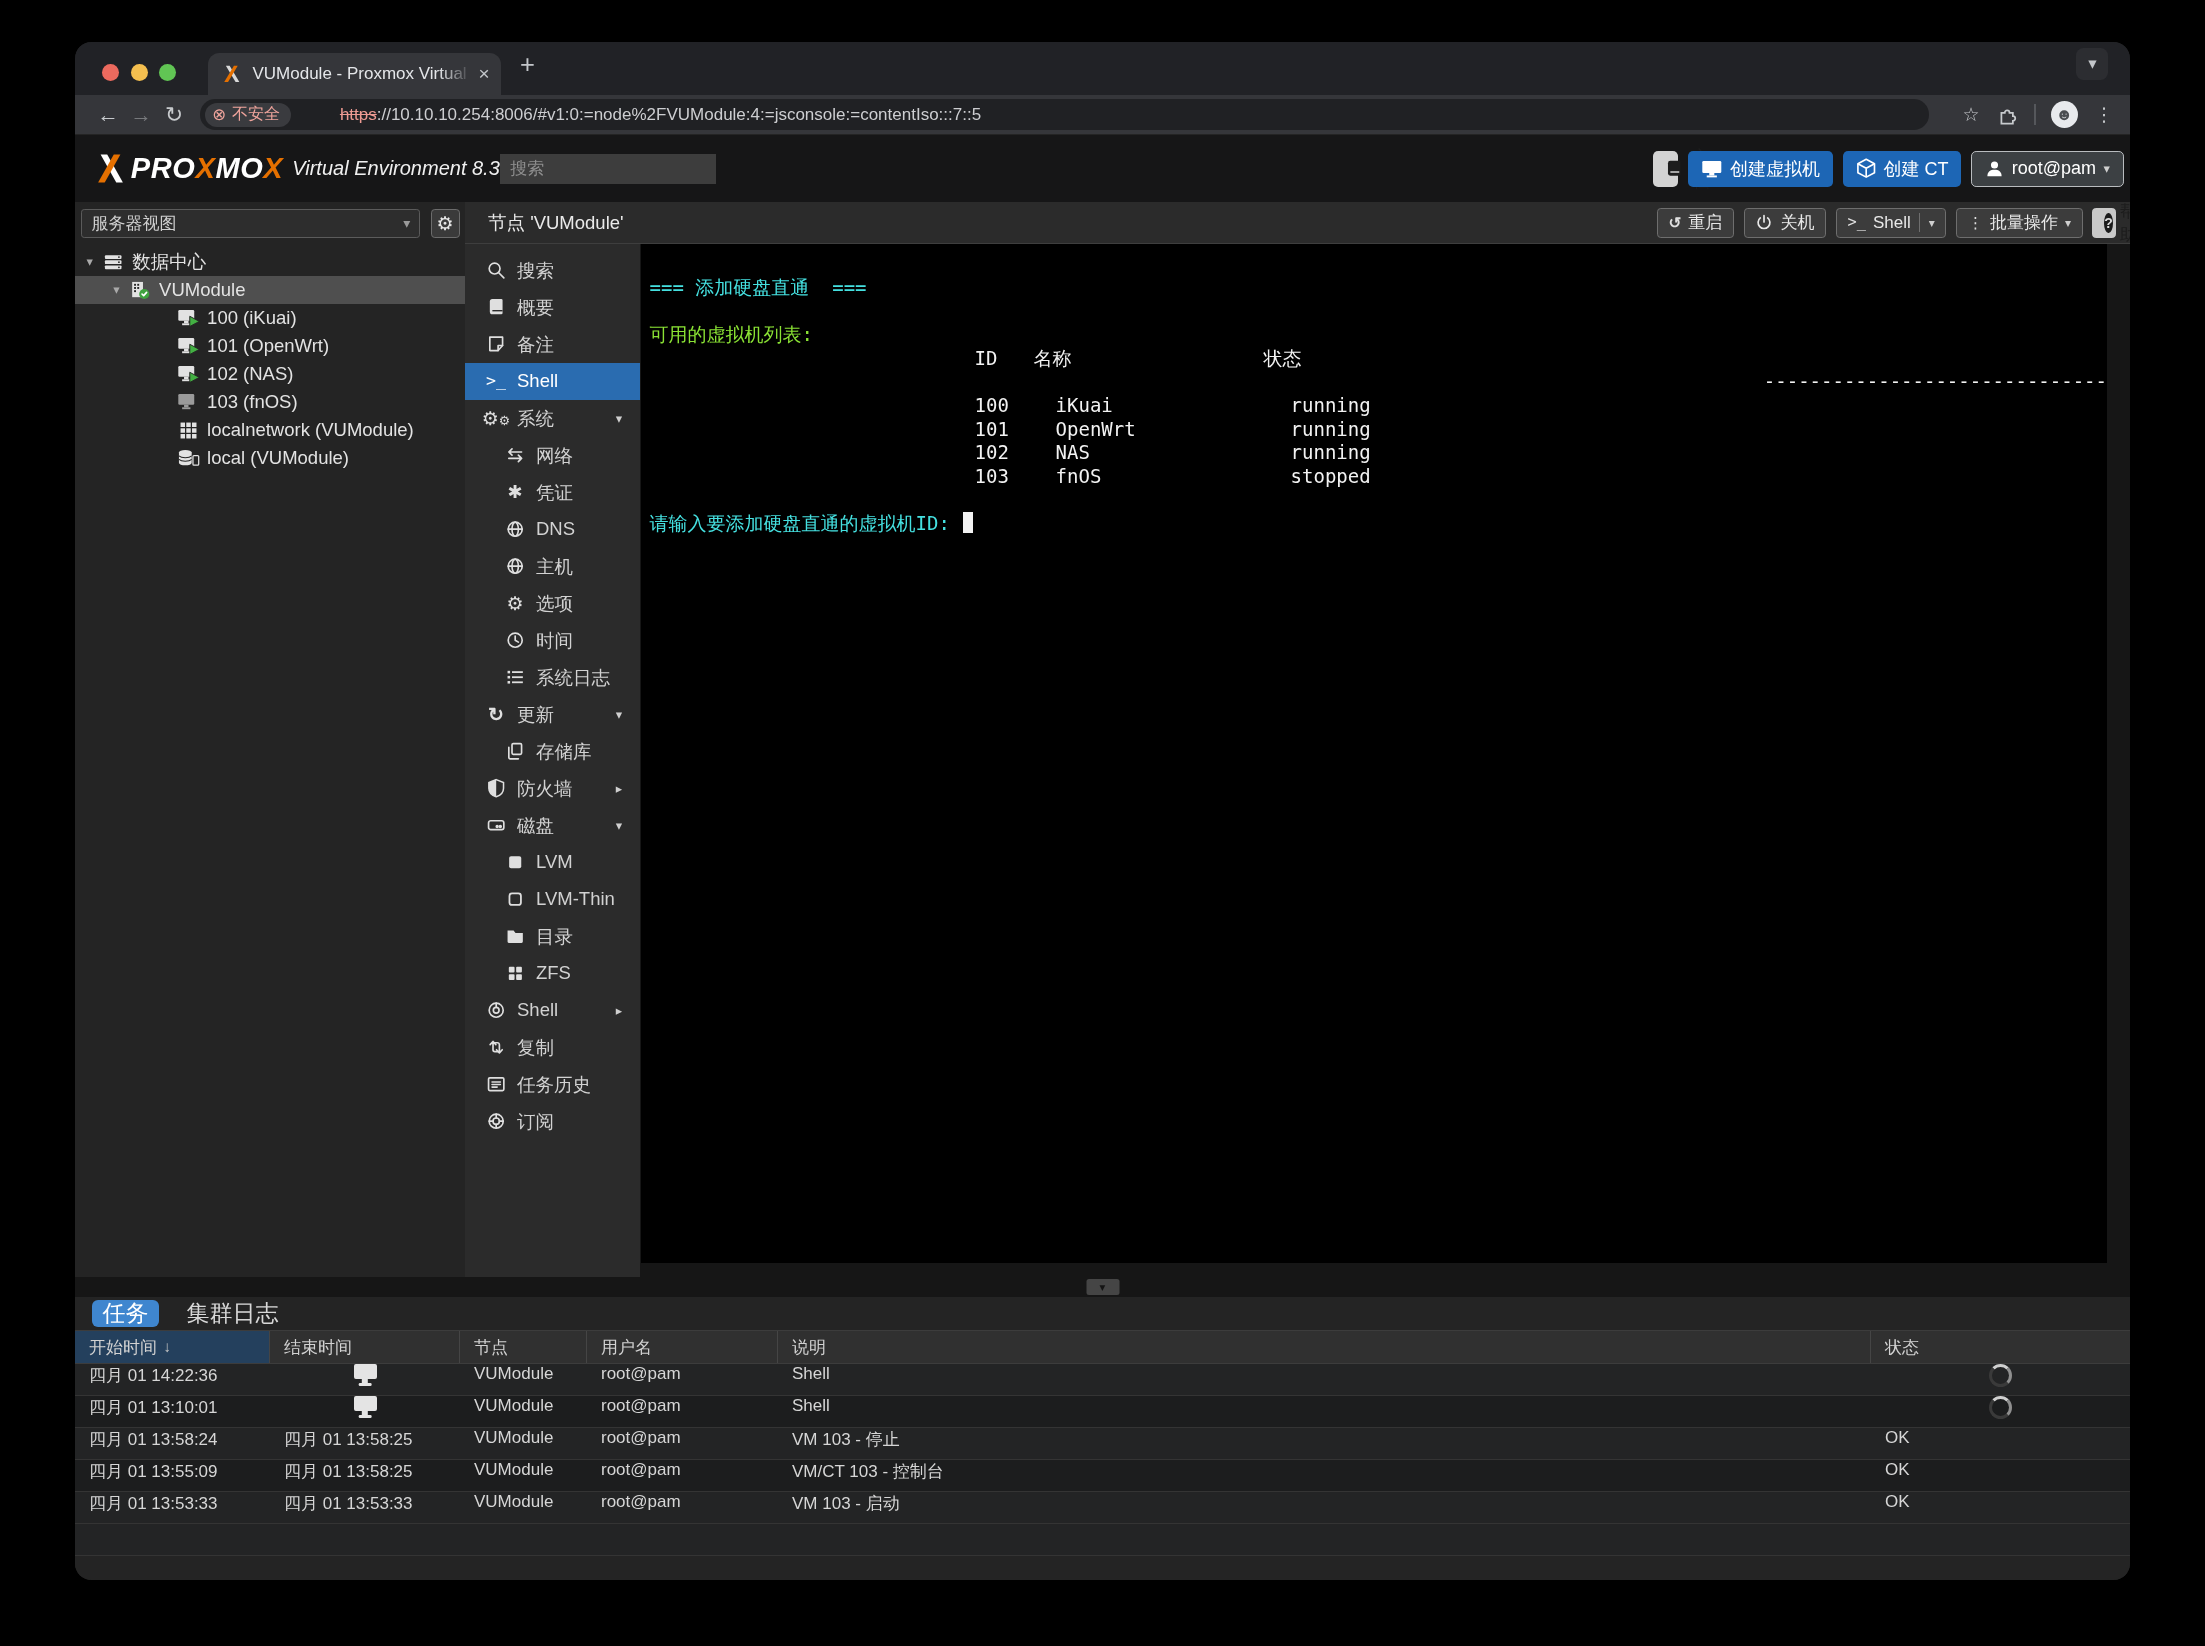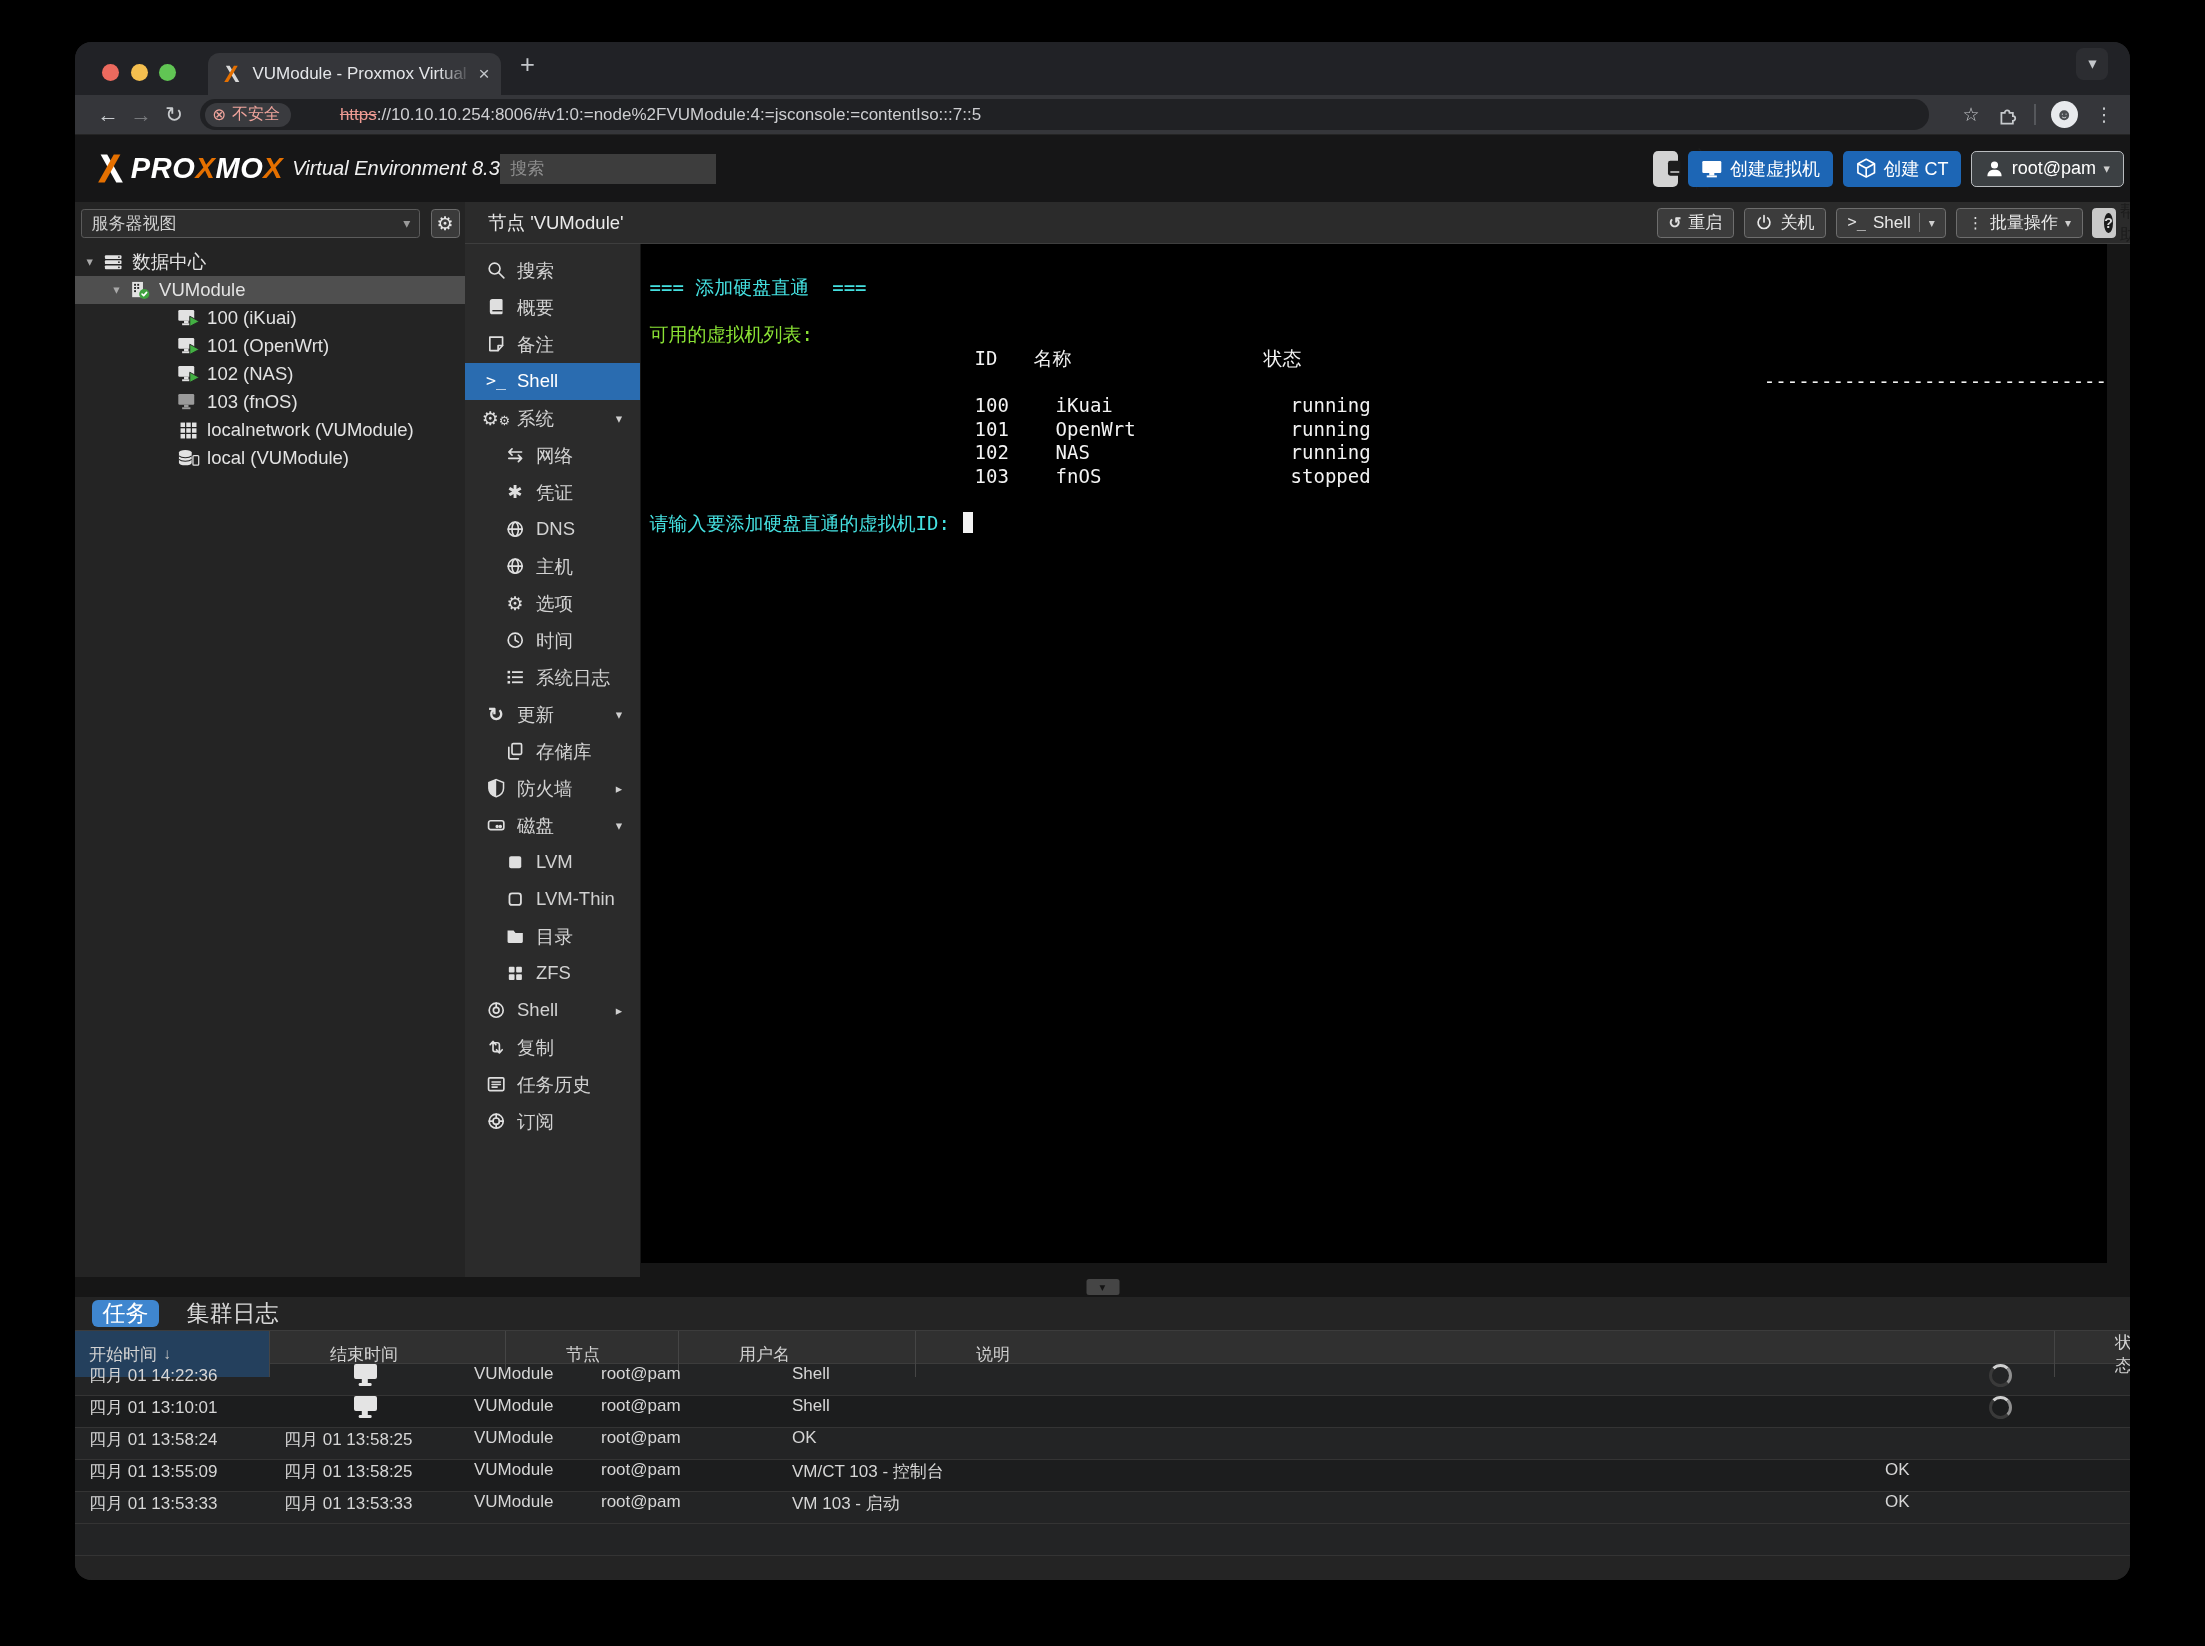--- a/index.html
+++ b/index.html
@@ -118,21 +118,21 @@
             background:#454545; border-radius:2.5px; display:flex; align-items:center; justify-content:center;
             color:#141414; font-size:11.5px; }
 
   
   .tasks { position:absolute; left:0; top:1255px; width:100%; height:283px; background:#242424; }
   .ttabs { height:33px; display:flex; align-items:center; }
   .ttab { margin-left:16.6px; height:27px; padding:0 10.8px; border-radius:6px; display:flex; align-items:center;
           font-size:23px; color:#d8d8d8; }
   .ttab.active { background:var(--task_tab_blue,#3f86cf); color:#fff; }
   .tgrid { display:grid; grid-template-columns:195px 190px 127px 191px 1093px 1fr; }
-  .thead { height:34px; background:#303030; border-top:1.3px solid #3c3c3c; border-bottom:1.3px solid #3c3c3c;gap:46px; }
+  .thead { height:34px; background:#303030; border-top:1.3px solid #3c3c3c; border-bottom:1.3px solid #3c3c3c; }
   .thead .hc { display:flex; align-items:center; padding-left:14px; color:#d2d2d2; font-size:17px;
                border-right:1.3px solid #454545; }
   .thead .hc.sorted { background:var(--sorted_header_blue,#24405d); }
   .thead .hc:last-child { border-right:none; }
   .thead .arrow { margin-left:6.4px; font-size:15.3px; color:#c5c5c5; }
   .drow { height:32px; border-bottom:1.3px solid #343434; }
   .drow:nth-child(odd) { background:#232425; } .drow:nth-child(even) { background:#1c1d1e; }
   .drow .dc { display:flex; align-items:flex-start; padding-left:14px; color:#d6d6d6; font-size:17px; white-space:nowrap; }
   .drow .dc.center { justify-content:center; padding-left:0; }
   .endmon { width:23px; height:15.3px; background:#e4e4e4; border-radius:1.9px; position:relative; }
@@ -758,20 +758,23 @@
           <div class="dc">
             <span class="v-end">四月 01 13:58:25</span>
           </div>
           <div class="dc">
             <span class="v-node">VUModule</span>
           </div>
           <div class="dc">
             <span class="v-user">root@pam</span>
           </div>
           <div class="dc">
+            <span class="v-desc">VM 103 - 停止</span>
+          </div>
+          <div class="dc">
             <span class="v-status">OK</span>
           </div>
         </div>
         <div class="drow tgrid">
           <div class="dc">
             <span class="v-start">四月 01 13:55:09</span>
           </div>
           <div class="dc">
             <span class="v-end">四月 01 13:58:25</span>
           </div>

